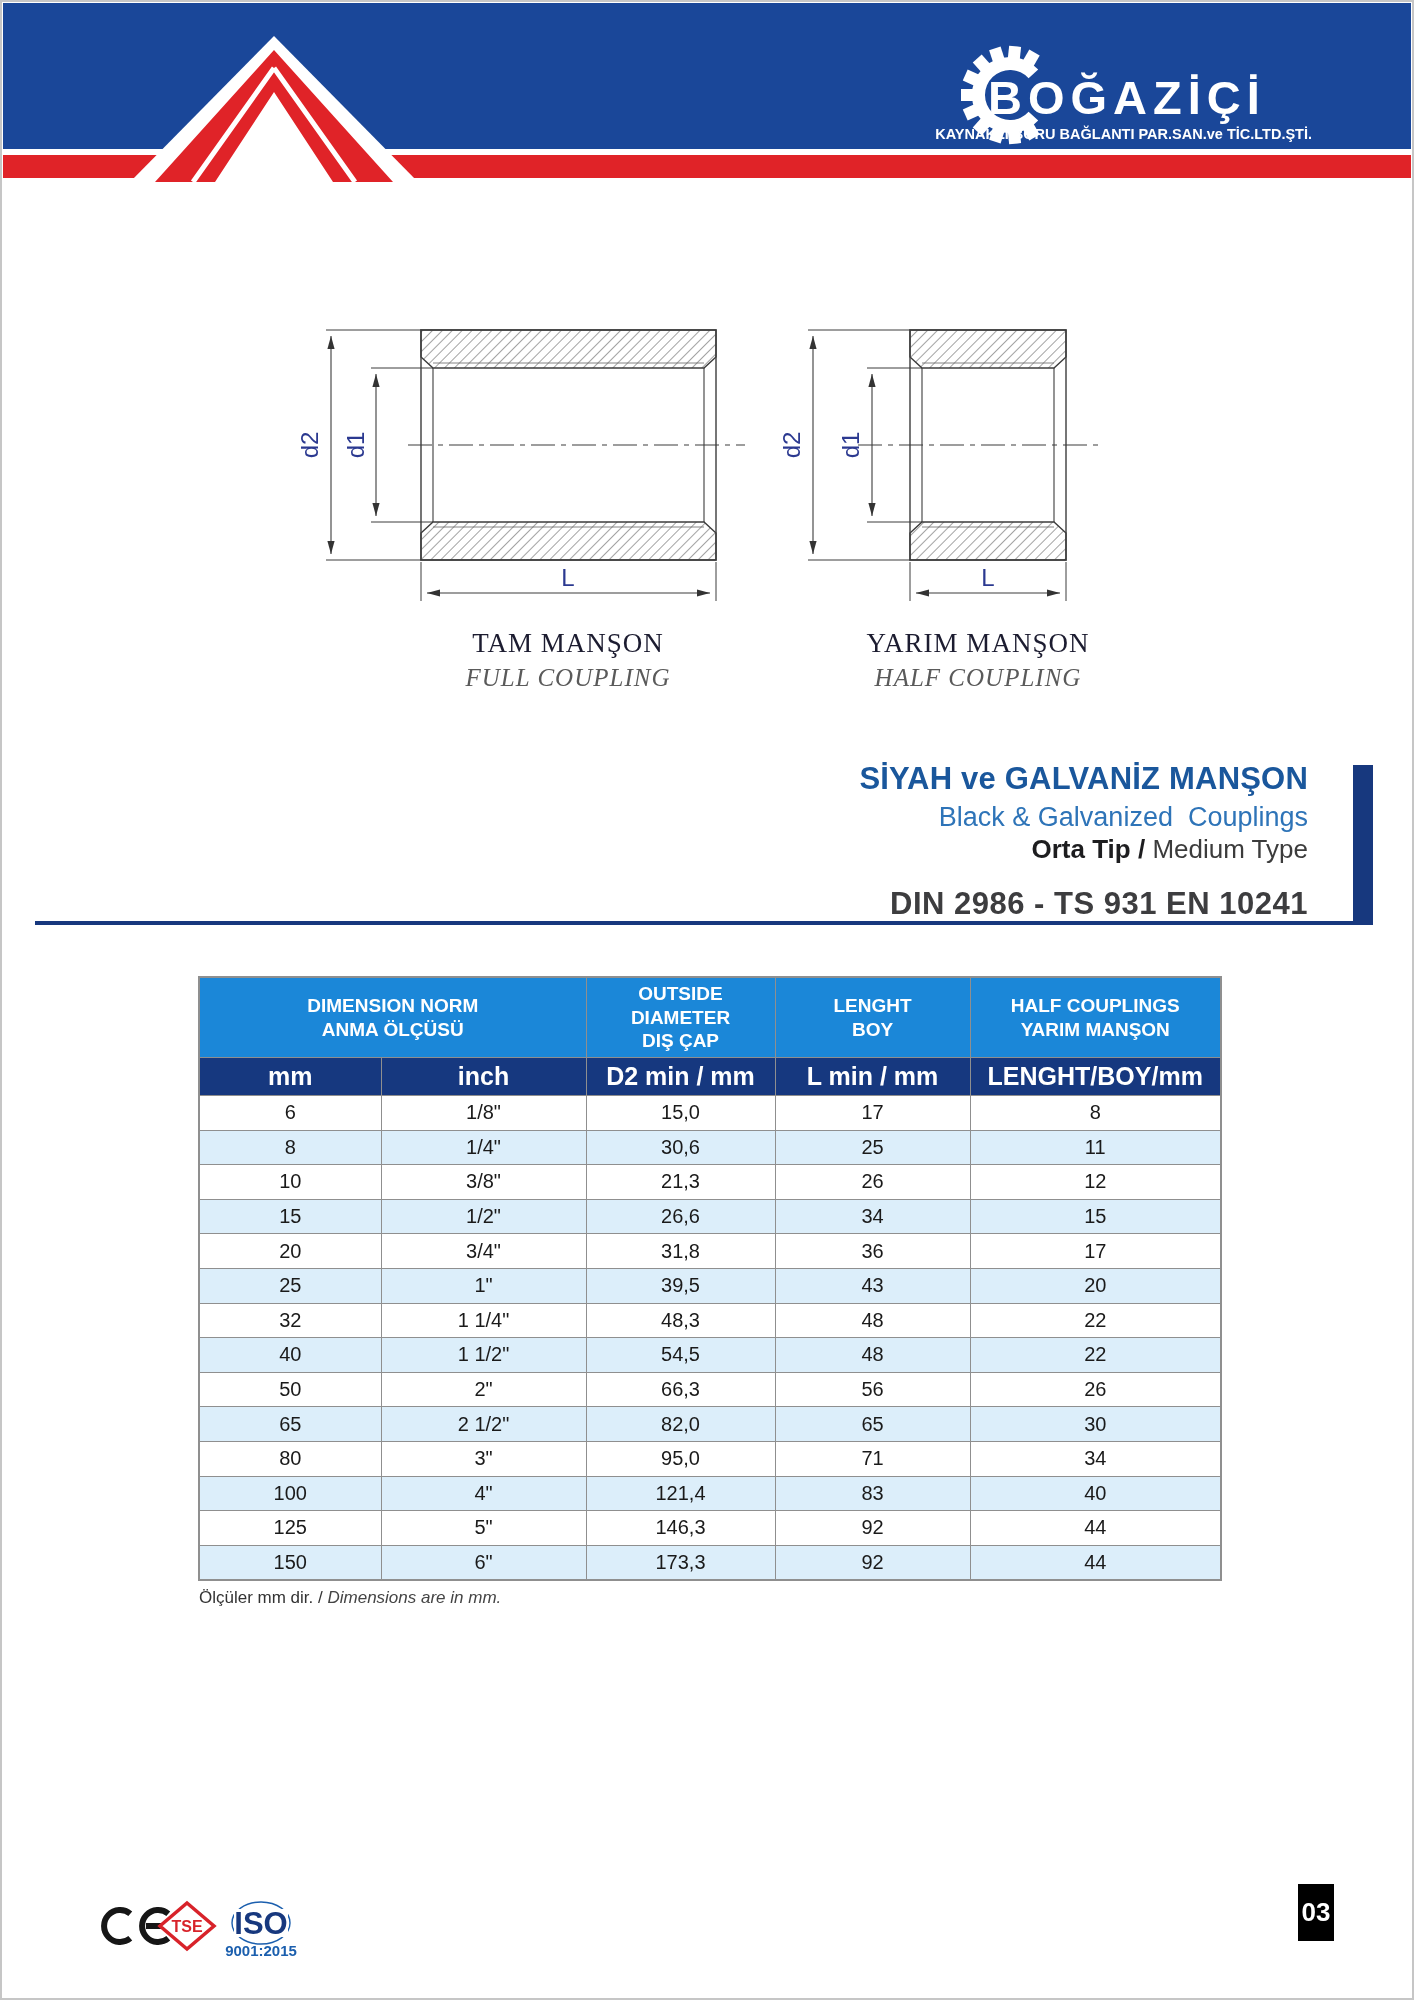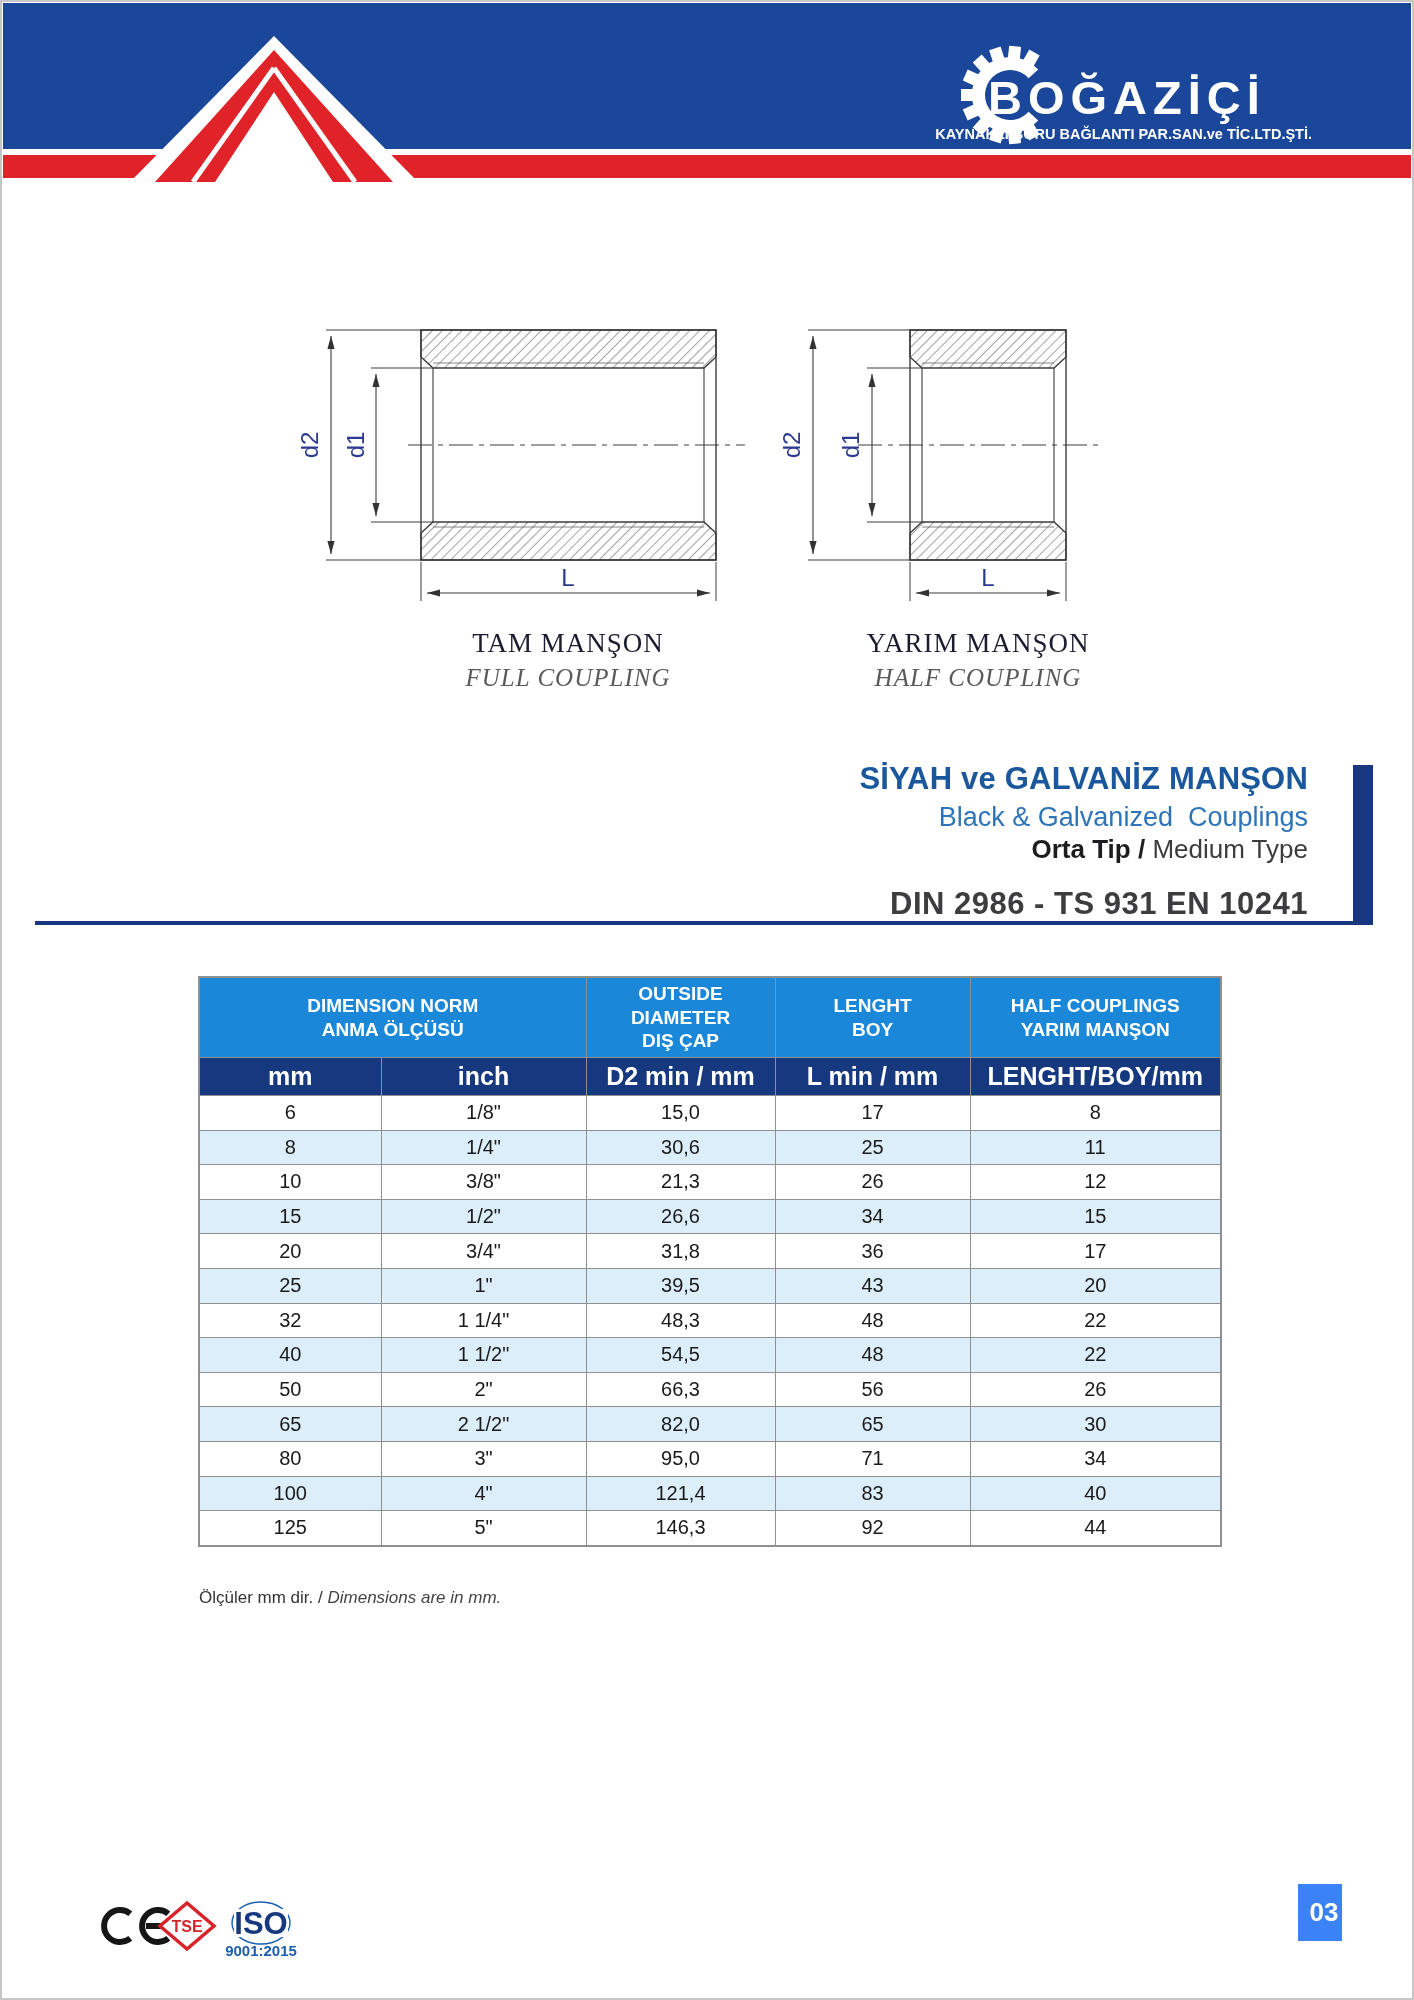--- a/index.html
+++ b/index.html
@@ -45,22 +45,22 @@
     font-size:20px;color:#1a1a1a;height:33.6px;background:#ffffff;
   }
   table.specs tbody tr.alt td{background:#dceefa;}
 
   .footnote{position:absolute;left:199px;top:1588px;font-size:17px;color:#333;z-index:3;}
   .footnote .fn-en{font-style:italic;color:#444;}
 
   .footer-svg{position:absolute;left:0;top:1896px;z-index:3;}
 
   .page-badge{
-    position:absolute;left:1298px;top:1884px;width:36px;height:57px;background:#3b82f6;z-index:4;
-    color:#fff;font-weight:bold;font-size:26px;text-align:center;line-height:57px;padding-left:8px;
+    position:absolute;left:1298px;top:1884px;width:36px;height:57px;background:#000000;z-index:4;
+    color:#fff;font-weight:bold;font-size:26px;text-align:center;line-height:57px;
   }
 </style>
 </head>
 <body>
 
 <div class="page-border"></div>
 
 <svg class="header-svg" width="1414" height="195" viewBox="0 0 1414 195">
   <rect x="3" y="3" width="1408" height="146" fill="#1a4799"></rect>
   <rect x="3" y="155" width="1408" height="23" fill="#e02328"></rect>
@@ -281,20 +281,27 @@
         <td>83</td>
         <td>40</td>
       </tr>
       <tr>
         <td>125</td>
         <td>5"</td>
         <td>146,3</td>
         <td>92</td>
         <td>44</td>
       </tr>
+      <tr class="alt">
+        <td>150</td>
+        <td>6"</td>
+        <td>173,3</td>
+        <td>92</td>
+        <td>44</td>
+      </tr>
     </tbody>
 </table>
 
 <div class="footnote">
   <span>Ölçüler mm dir. / </span><span class="fn-en">Dimensions are in mm.</span>
 </div>
 
 <svg class="footer-svg" width="360" height="70" viewBox="0 0 360 70">
 
   <g stroke="#161616" stroke-width="6" fill="none">

